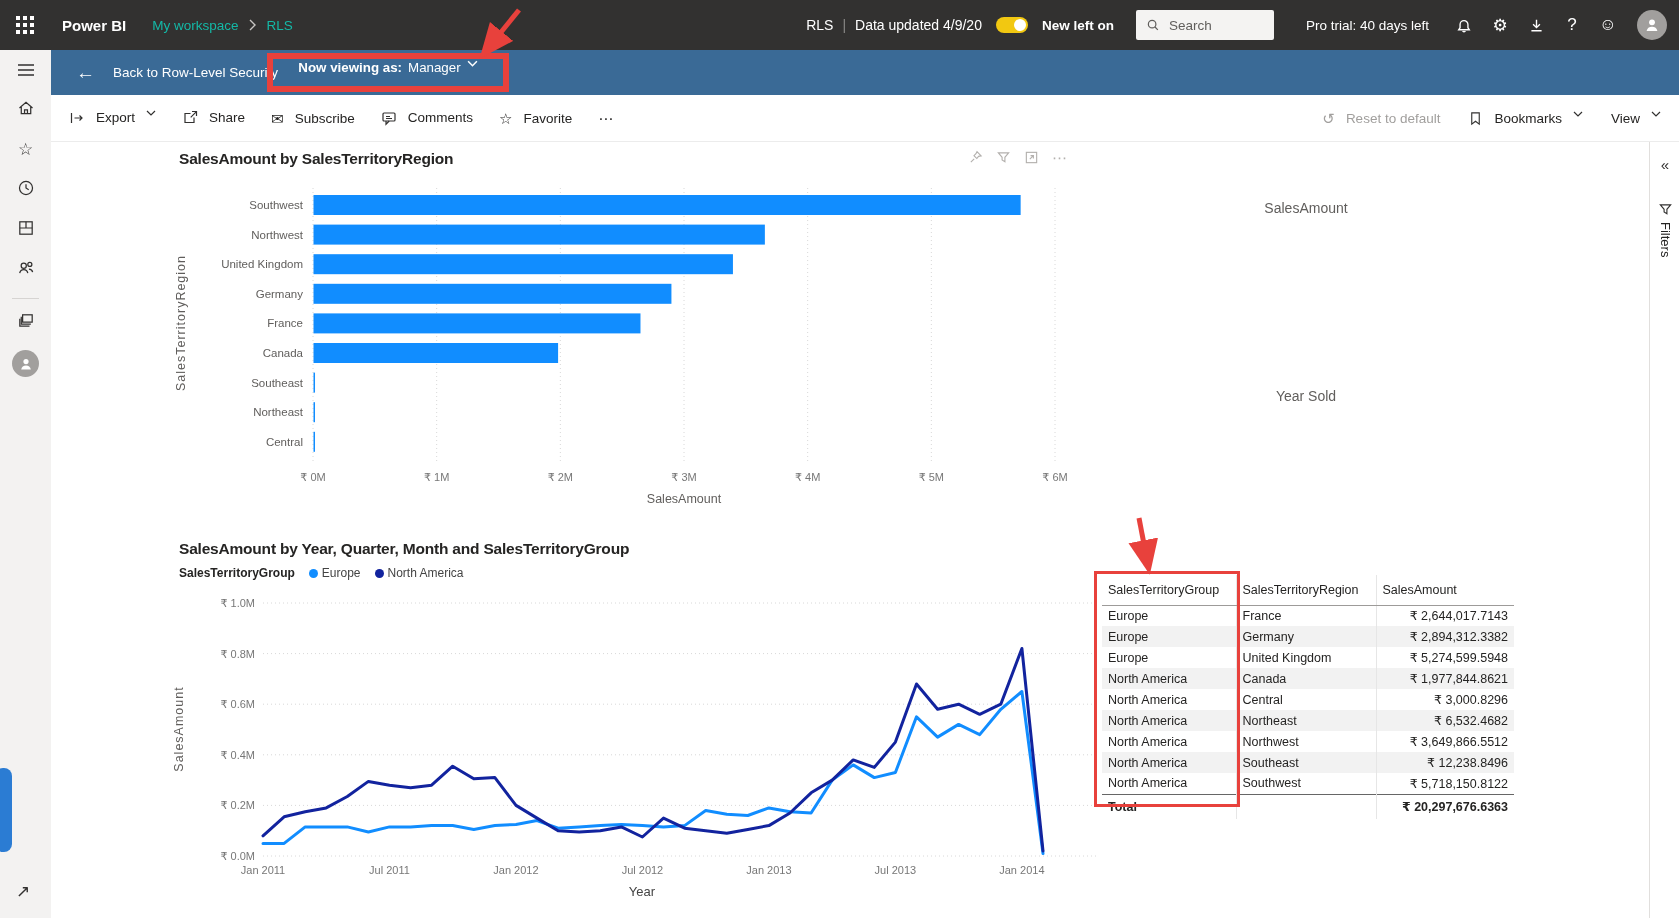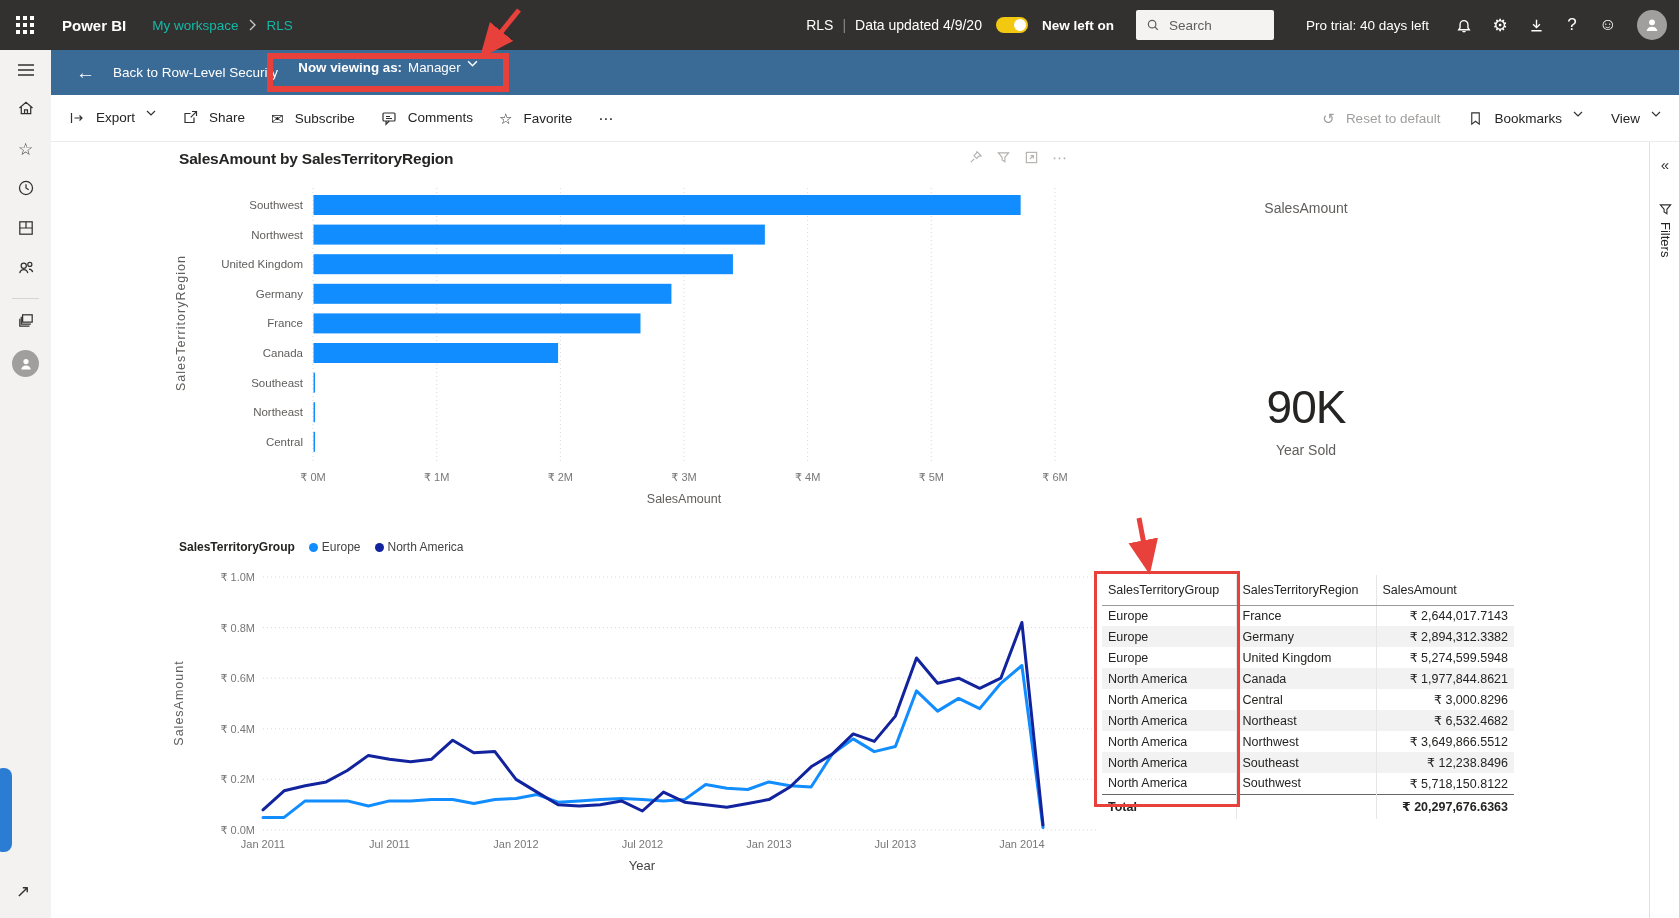--- a/index.html
+++ b/index.html
@@ -428,25 +428,25 @@
           <rect x="142.5" y="259.8" width="1.5" height="20" fill="#118DFF"></rect>
           <text x="513" y="331" text-anchor="middle" fill="#605e5c" font-size="12.5">SalesAmount</text>
           <text transform="translate(14,151) rotate(-90)" text-anchor="middle" fill="#605e5c" font-size="12.5" letter-spacing="1">SalesTerritoryRegion</text>
         </svg>
     </section>
 
     <section class="card card1">
       <div class="card-label">SalesAmount</div>
     </section>
     <section class="card card2">
-      <div class="card-value">90K</div>
       <div class="card-label">Year Sold</div>
     </section>
 
     <section class="visual line-visual">
+      <div class="visual-title">SalesAmount by Year, Quarter, Month and SalesTerritoryGroup</div>
       <div class="legend" id="line-legend">
           <span class="lg-title">SalesTerritoryGroup</span>
           <span class="lg-item">
             <span class="lg-dot" style="background: rgb(17, 141, 255);"></span>
             <span>Europe</span>
           </span>
           <span class="lg-item">
             <span class="lg-dot" style="background: rgb(18, 35, 158);"></span>
             <span>North America</span>
           </span>

